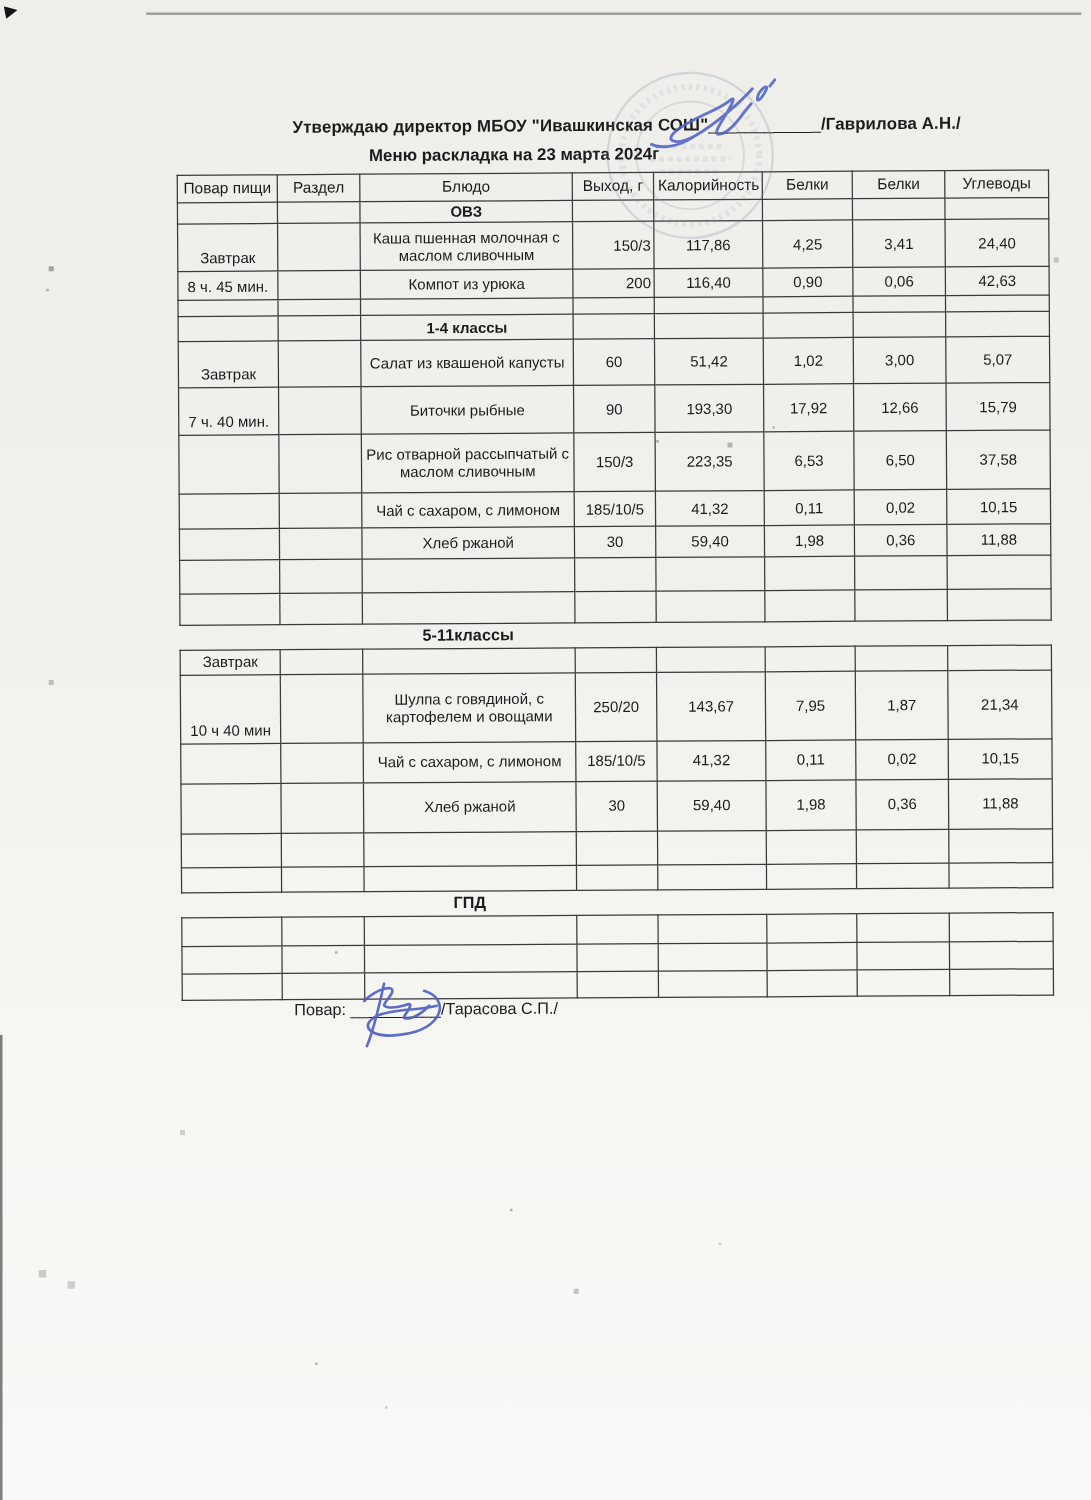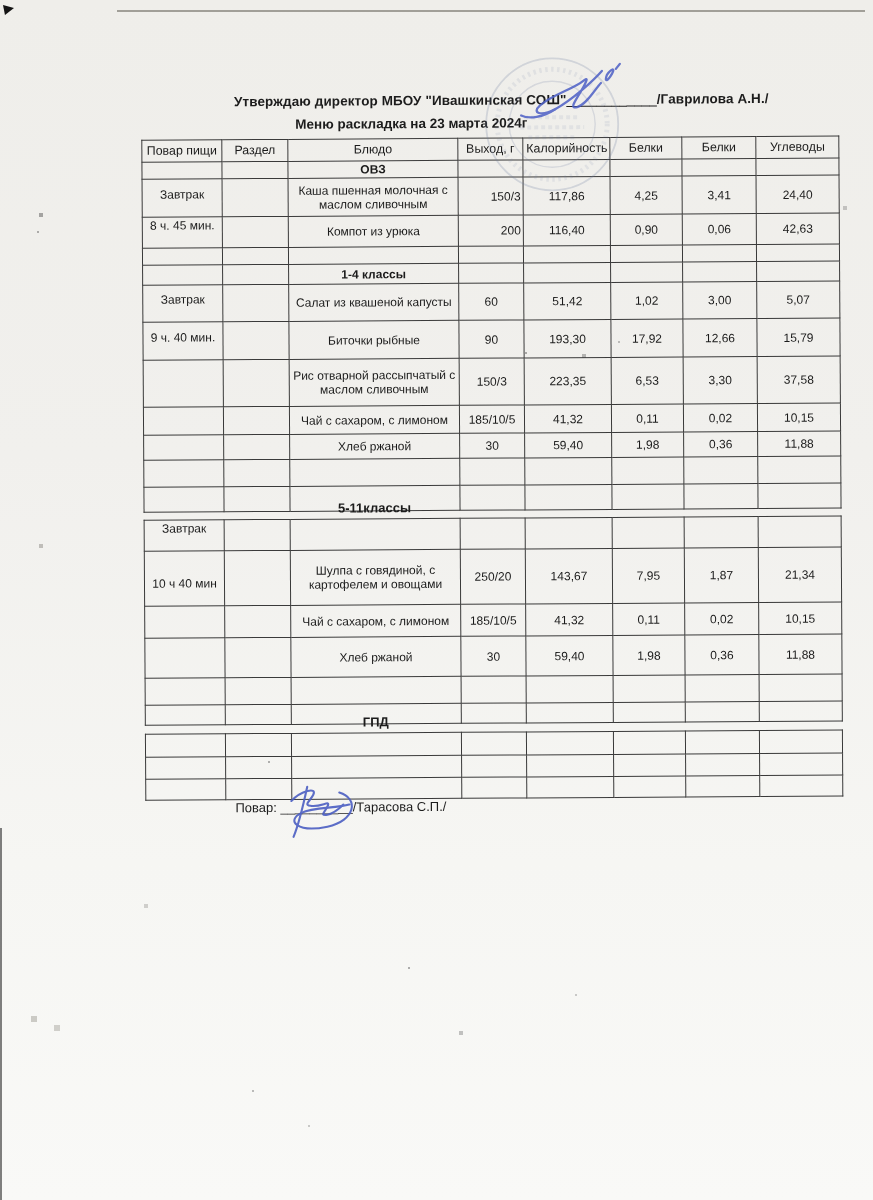--- a/index.html
+++ b/index.html
@@ -17,21 +17,21 @@
   .blank{font-weight:400;letter-spacing:0;}
 
   
   table.menu{border-collapse:collapse;table-layout:fixed;width:697px;
     font-size:12px;color:#1b1b1b;background:transparent;}
   table.menu th,table.menu td{
     border:1.8px solid #3a3a3a;text-align:center;vertical-align:middle;
     padding:1px 3px;overflow:hidden;line-height:1.18;background:transparent;}
   table.menu thead tr{height:22px;}
   table.menu th{font-weight:400;font-size:12.4px;}
-  table.menu td:first-child{vertical-align:bottom;padding-bottom:15px;margin-left:40px;}
+  table.menu td:first-child{vertical-align:bottom;padding-bottom:3px;margin-left:40px;}
   table.menu tr.section td{font-weight:700;}
   table.menu td.ra{text-align:right;padding-right:2px;}
   .t1{left:143px;top:138px;}
   .t2{left:143px;top:518px;}
   .t3{left:143px;top:732px;}
   .tbl-heading{width:170px;text-align:center;font-weight:700;font-size:13px;}
   .h511{left:289px;top:500px;}
   .hgpd{left:289px;top:714px;}
 
   
@@ -177,37 +177,37 @@
           <td>Завтрак</td>
           <td></td>
           <td>Салат из квашеной капусты</td>
           <td>60</td>
           <td>51,42</td>
           <td>1,02</td>
           <td>3,00</td>
           <td>5,07</td>
         </tr>
         <tr class="item" style="height: 38px;">
-          <td>9 ч. 40 мин.</td>
+          <td>7 ч. 40 мин.</td>
           <td></td>
           <td>Биточки рыбные</td>
           <td>90</td>
           <td>193,30</td>
           <td>17,92</td>
           <td>12,66</td>
           <td>15,79</td>
         </tr>
         <tr class="item" style="height: 47px;">
           <td></td>
           <td></td>
           <td>Рис отварной рассыпчатый с маслом сливочным</td>
           <td>150/3</td>
           <td>223,35</td>
           <td>6,53</td>
-          <td>3,30</td>
+          <td>6,50</td>
           <td>37,58</td>
         </tr>
         <tr class="item" style="height: 28px;">
           <td></td>
           <td></td>
           <td>Чай с сахаром, с лимоном</td>
           <td>185/10/5</td>
           <td>41,32</td>
           <td>0,11</td>
           <td>0,02</td>

